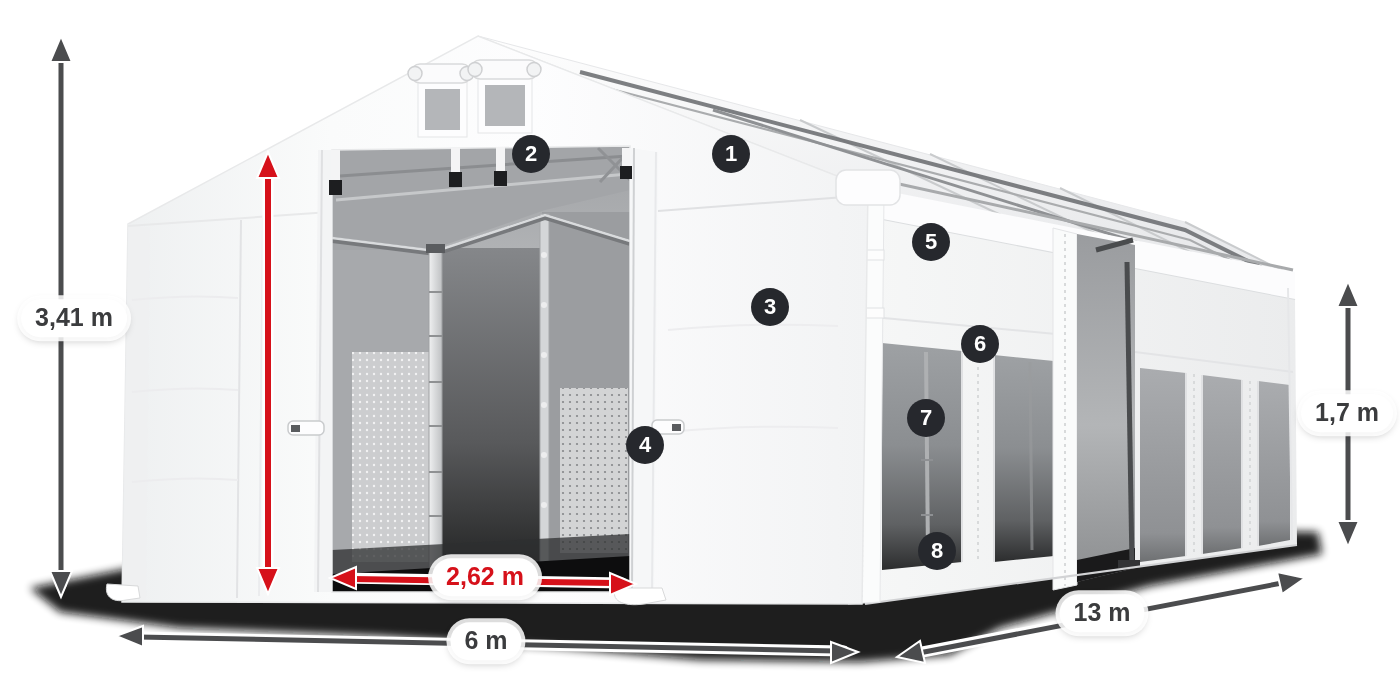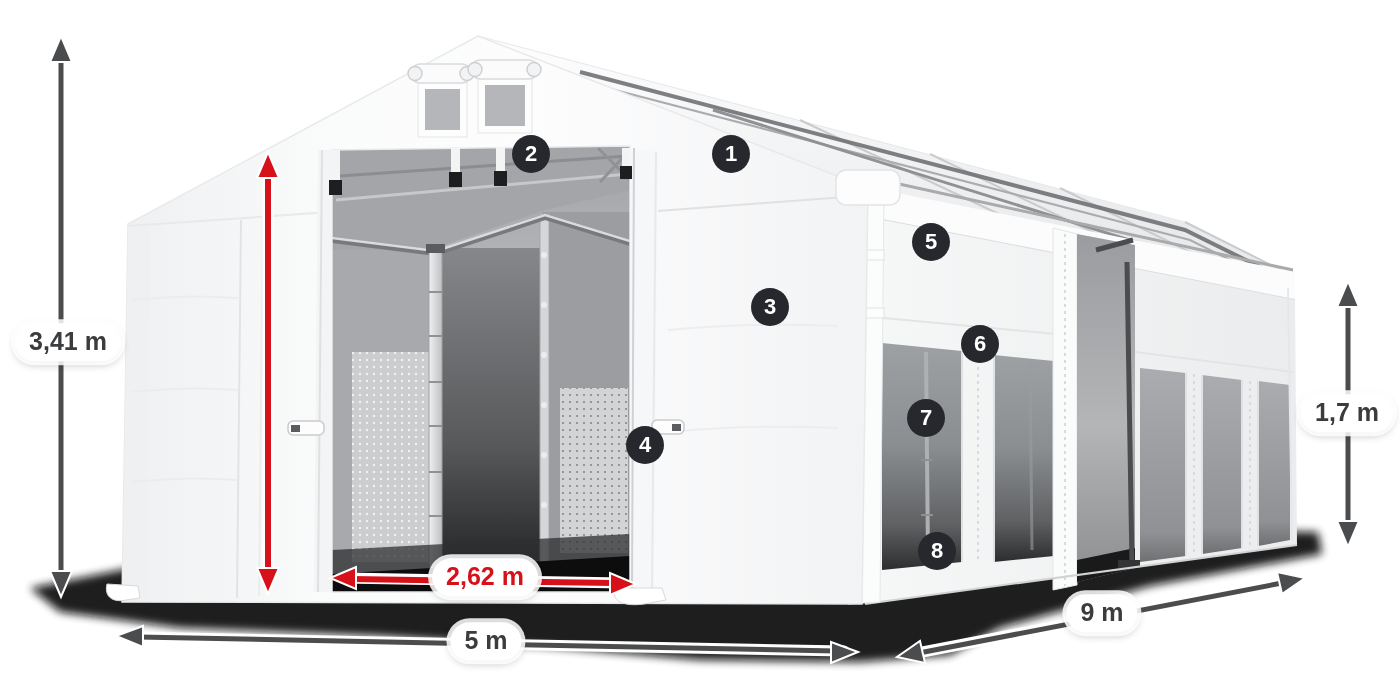--- a/index.html
+++ b/index.html
@@ -293,25 +293,25 @@
     <polygon class="head dark" points="1348,547 1337,521 1359,521"></polygon>
   </g>
   <g class="dim">
     <line class="case" x1="912" y1="654" x2="1288" y2="582"></line>
     <line class="shaft dark" x1="919" y1="653" x2="1282" y2="583"></line>
     <polygon class="head dark" points="897,657 925,663 920,641"></polygon>
     <polygon class="head dark" points="1305,578 1282,594 1277,572"></polygon>
   </g>
 </svg>
 
-<div class="pill" style="left:68px;top:318px;margin-top:24px;">3,41 m</div>
+<div class="pill" style="left:74px;top:318px;">3,41 m</div>
 <div class="pill red" style="left:485px;top:577px;">2,62 m</div>
-<div class="pill" style="left:486px;top:641px;">5 m</div>
+<div class="pill" style="left:486px;top:641px;">6 m</div>
 <div class="pill" style="left:1347px;top:413px;">1,7 m</div>
-<div class="pill" style="left:1102px;top:613px;">9 m</div>
+<div class="pill" style="left:1102px;top:613px;">13 m</div>
 
 <div class="badge" style="left:712px;top:135px;">1</div>
 <div class="badge" style="left:512px;top:135px;">2</div>
 <div class="badge" style="left:751px;top:288px;">3</div>
 <div class="badge" style="left:626px;top:426px;">4</div>
 <div class="badge" style="left:912px;top:223px;">5</div>
 <div class="badge" style="left:961px;top:325px;">6</div>
 <div class="badge" style="left:907px;top:399px;">7</div>
 <div class="badge" style="left:918px;top:532px;">8</div>
 

